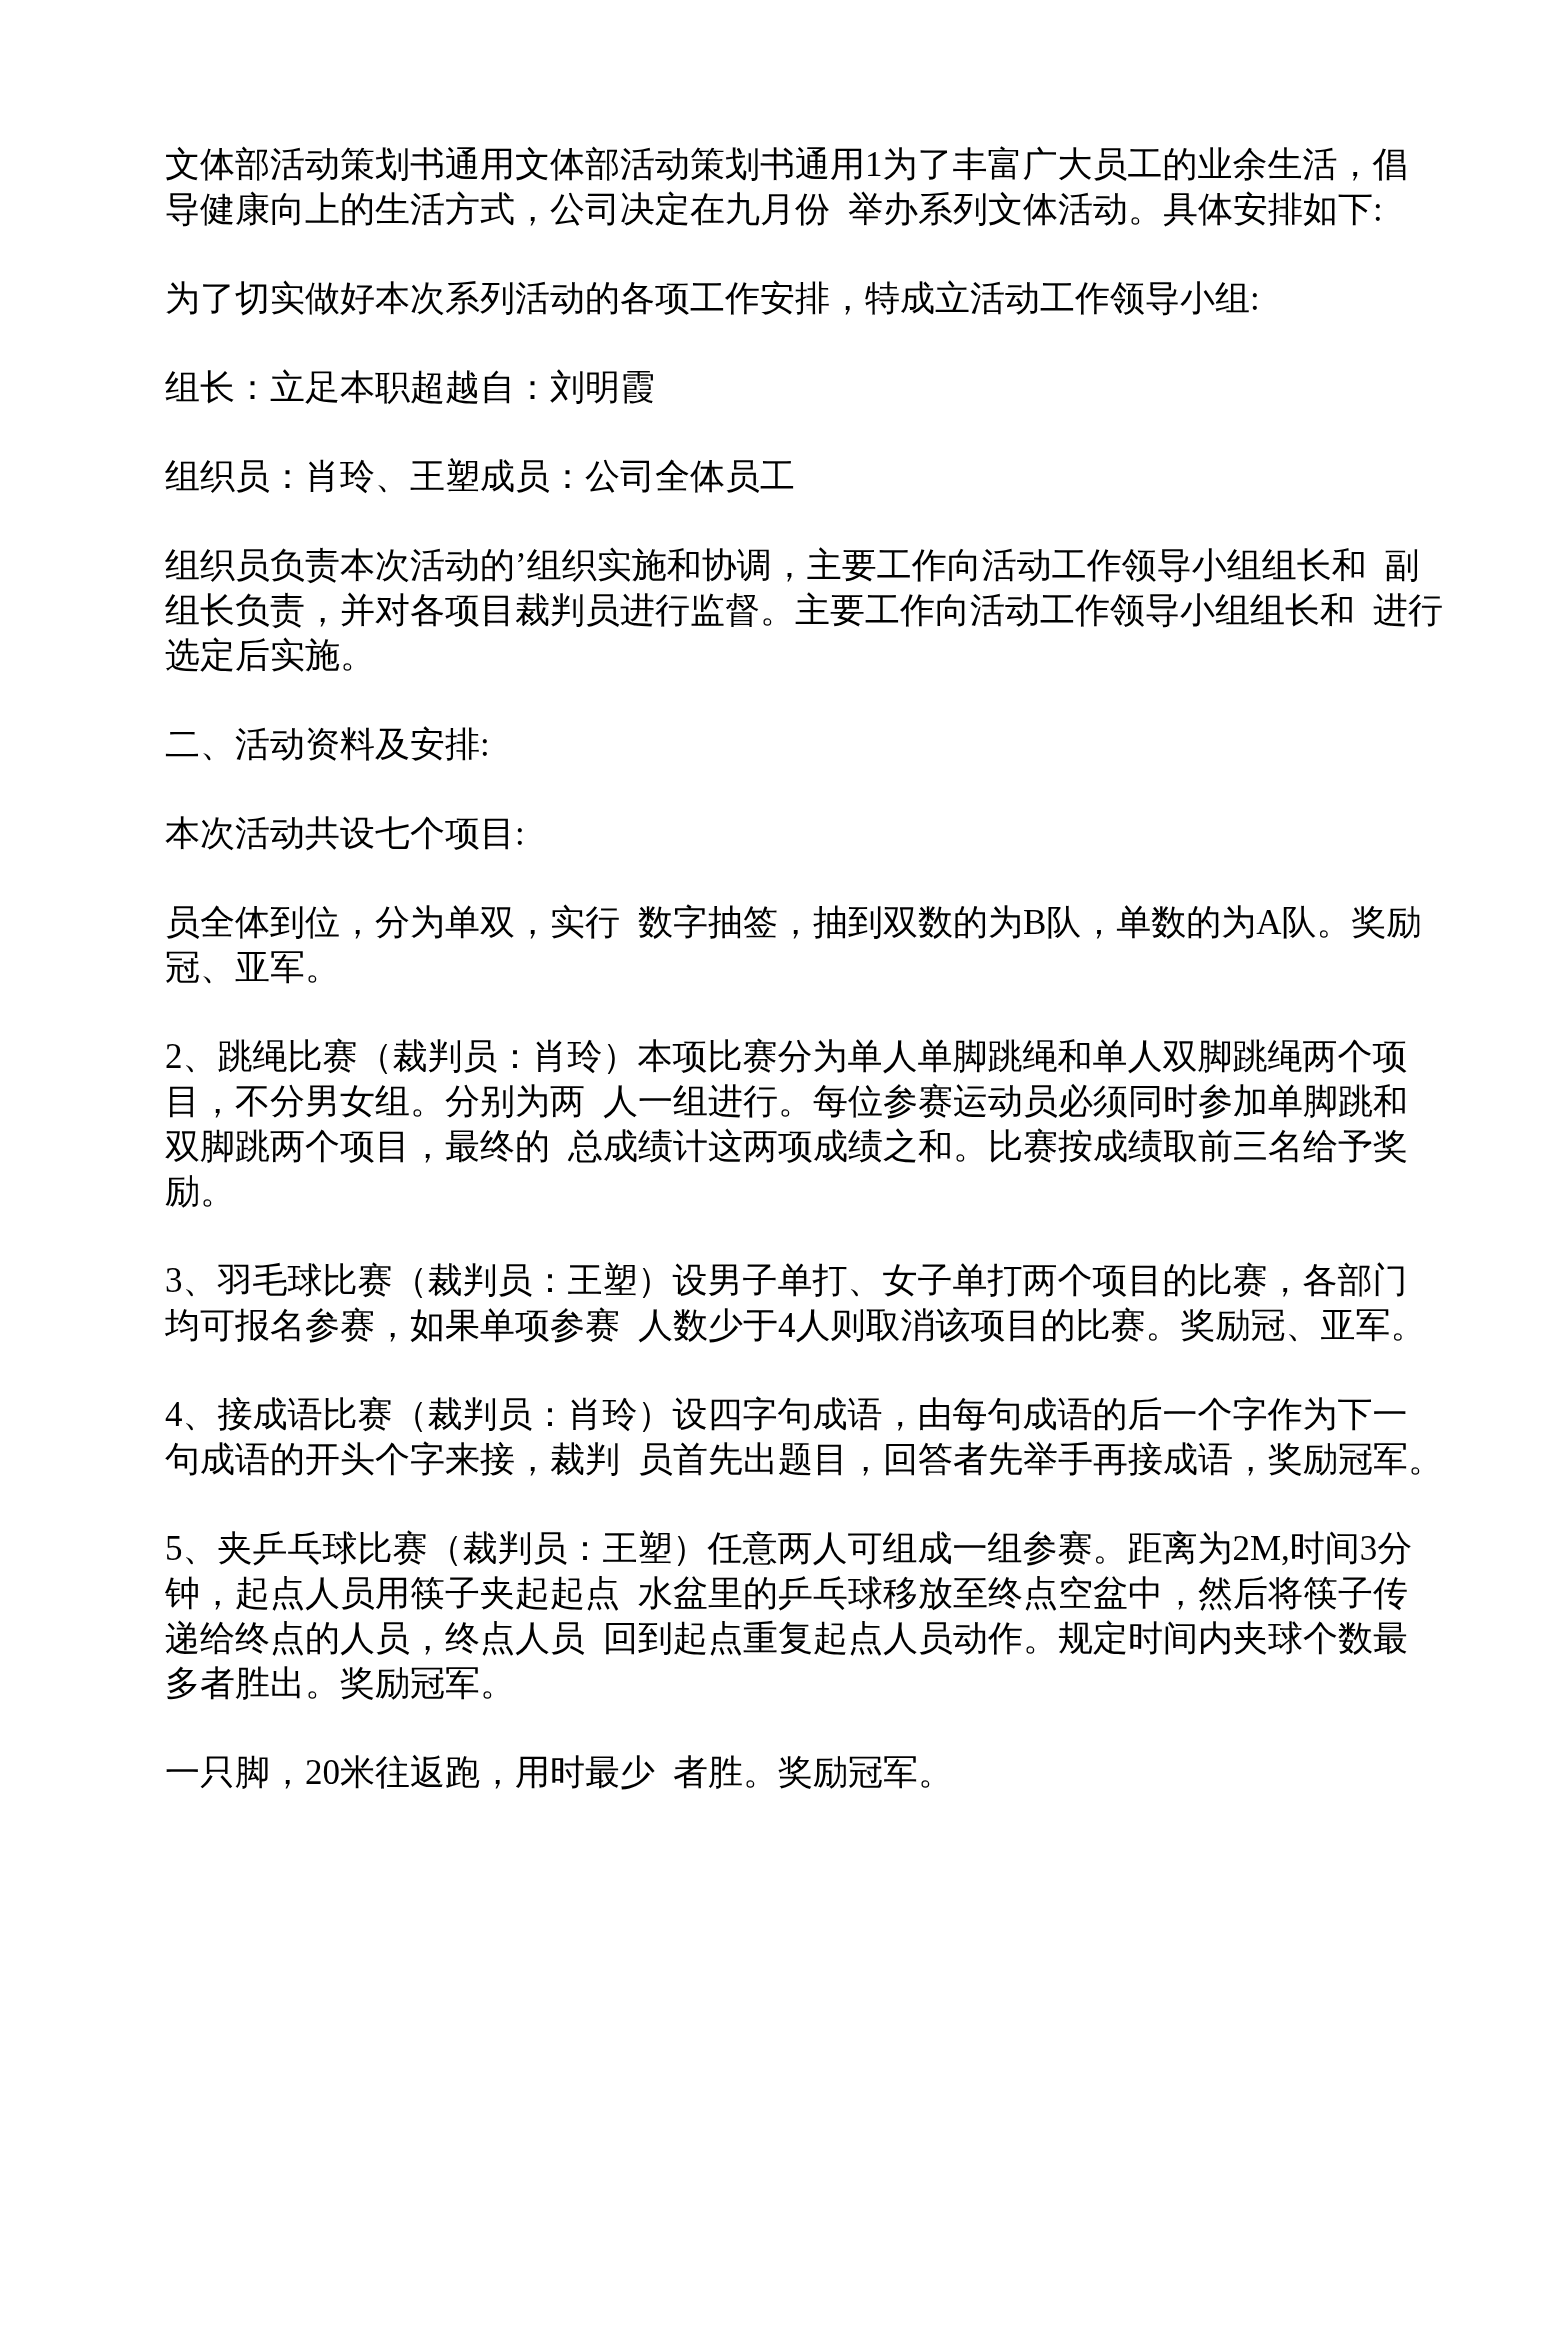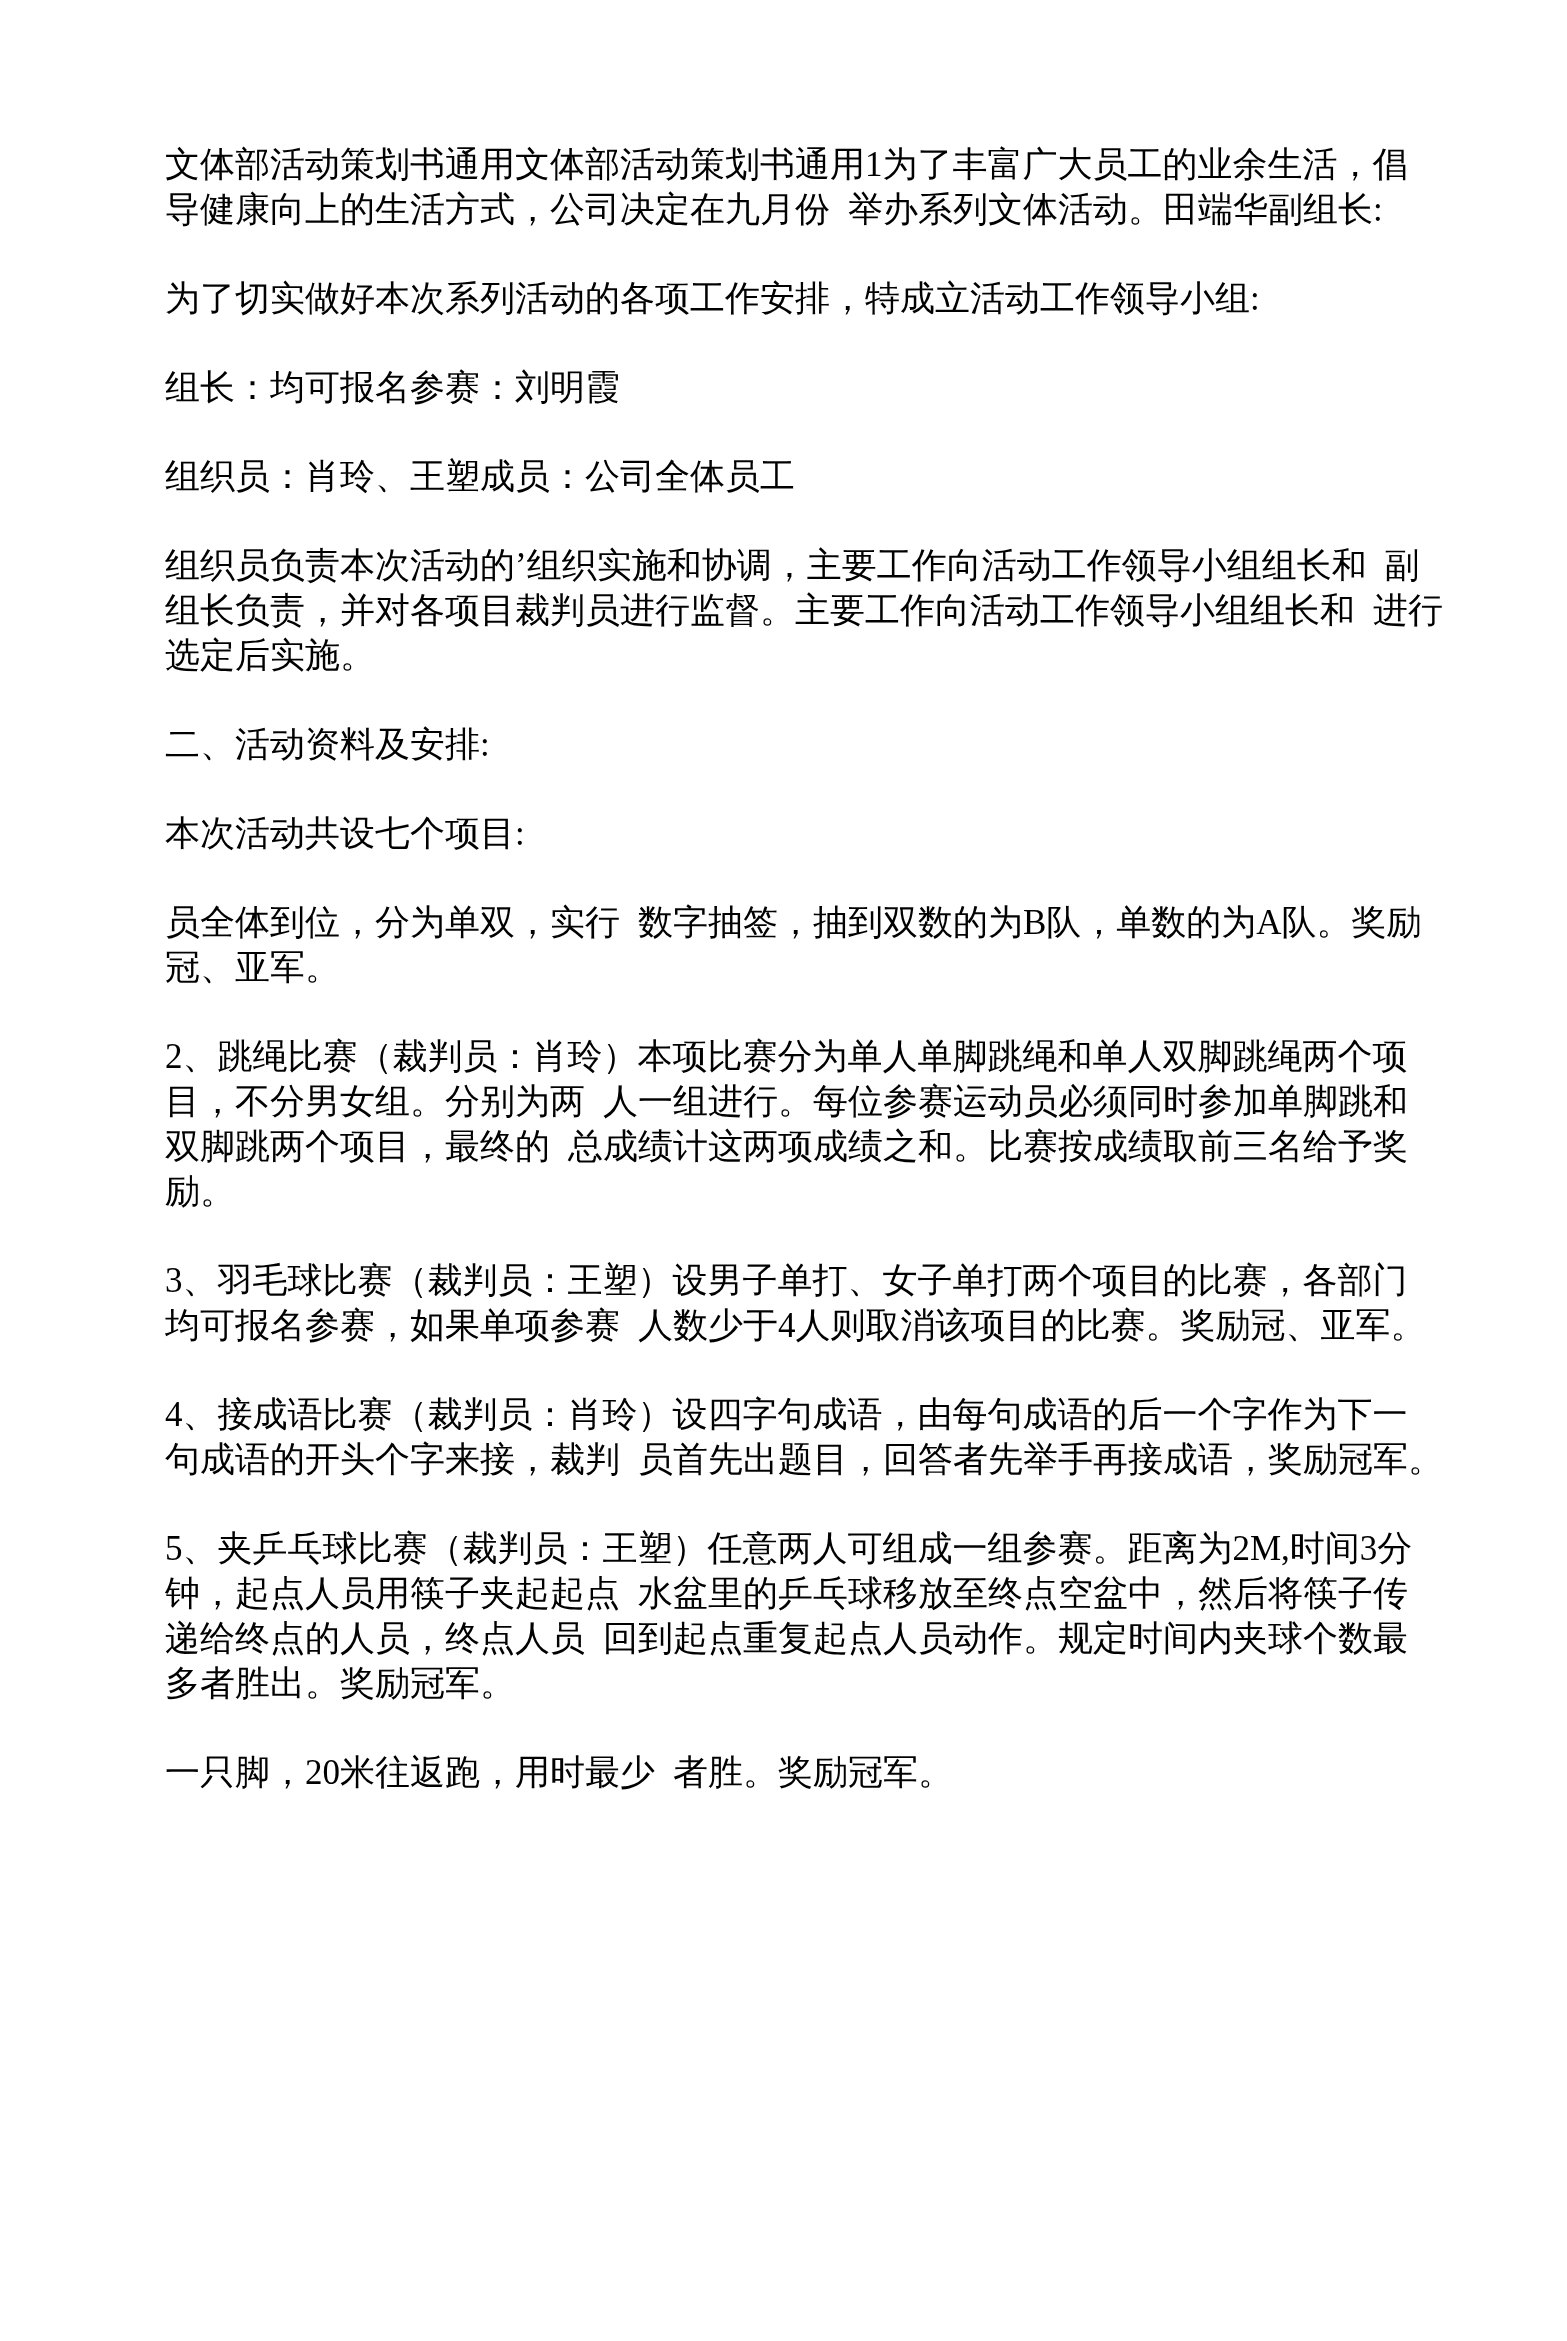--- a/index.html
+++ b/index.html
@@ -30,30 +30,30 @@
     display: block;
   }
 </style>
 </head>
 <body>
 
 <div class="page">
 
   <div class="para">
     <span class="line">文体部活动策划书通用文体部活动策划书通用1为了丰富广大员工的业余生活，倡</span>
-    <span class="line">导健康向上的生活方式，公司决定在九月份 举办系列文体活动。田端华副组长:</span>
+    <span class="line">导健康向上的生活方式，公司决定在九月份 举办系列文体活动。具体安排如下:</span>
   </div>
 
 
   <div class="para">
     <span class="line">为了切实做好本次系列活动的各项工作安排，特成立活动工作领导小组:</span>
   </div>
 
   <div class="para">
-    <span class="line">组长：均可报名参赛：刘明霞</span>
+    <span class="line">组长：立足本职超越自：刘明霞</span>
   </div>
 
   <div class="para">
     <span class="line">组织员：肖玲、王塑成员：公司全体员工</span>
   </div>
 
   <div class="para">
     <span class="line">组织员负责本次活动的’组织实施和协调，主要工作向活动工作领导小组组长和 副</span>
     <span class="line">组长负责，并对各项目裁判员进行监督。主要工作向活动工作领导小组组长和 进行</span>
     <span class="line">选定后实施。</span>

